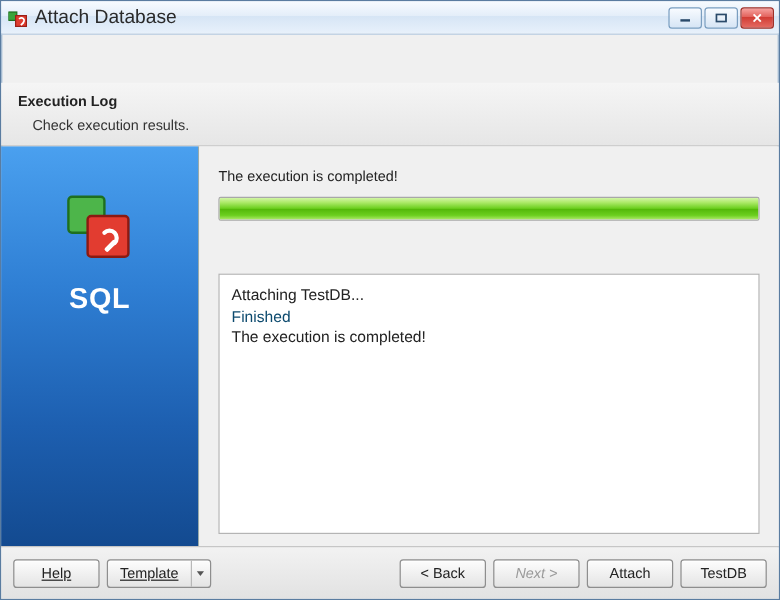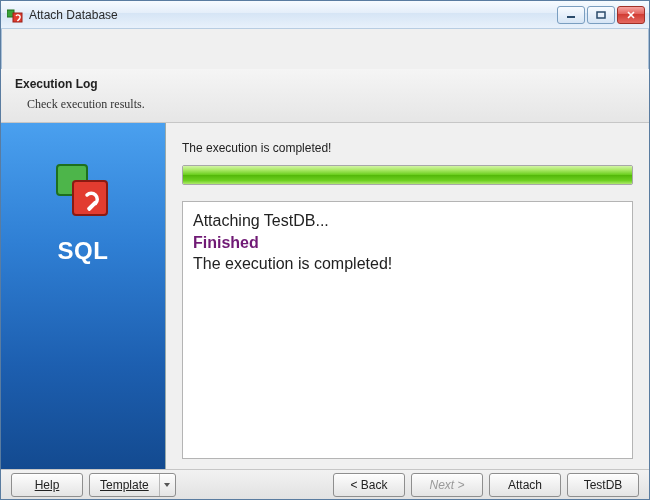--- a/index.html
+++ b/index.html
@@ -27,21 +27,21 @@
     display: flex;
     align-items: center;
     padding: 0 4px 0 6px;
   }
   .titlebar .app-icon {
     width: 16px; height: 16px;
     margin-right: 6px;
     position: relative;
   }
   .titlebar .app-icon svg { width:16px; height:16px; display:block; }
-  .titlebar .title { color: #2a2a2a; flex: 1; font-size: 12px; }
+  .titlebar .title { color: #2a2a2a; flex: 1; font-size: 16px; }
   .win-controls { display: flex; gap: 2px; }
   .win-btn {
     width: 28px; height: 18px;
     border: 1px solid #7a9ec0;
     border-radius: 3px;
     background: linear-gradient(to bottom, #f8fbff, #d6e5f5);
     display: flex; align-items: center; justify-content: center;
     font-size: 10px; color: #2a4a6a;
     cursor: default;
   }
@@ -50,21 +50,21 @@
     border-color: #a03028;
     color: #fff;
   }
   .header-panel {
     background: linear-gradient(to bottom, #f5f5f5, #e6e6e6);
     border-bottom: 1px solid #c6c6c6;
     padding: 8px 14px 10px 14px;
     margin-top: 40px;
   }
   .header-panel .h-title { font-weight: bold; color: #222; font-size: 12px; }
-  .header-panel .h-sub { color: #333; font-size: 12px; margin-top: 6px; margin-left: 12px; font-family: Liberation Serif, serif; }
+  .header-panel .h-sub { color: #333; font-size: 12px; margin-top: 6px; margin-left: 12px; }
   .content-row { flex: 1; display: flex; min-height: 0; }
   .sidebar {
     width: 165px;
     background: linear-gradient(to bottom, #4aa0ef 0%, #2f7fd4 35%, #1d5fb0 70%, #134a90 100%);
     border-right: 1px solid #9aa;
     display: flex; flex-direction: column;
     align-items: center;
     padding-top: 36px;
     color: #fff;
   }
@@ -92,28 +92,29 @@
     height: 100%;
     width: 100%;
     background: linear-gradient(to bottom,
       #d2f5a6 0%, #aeea6b 20%, #6ccf1f 48%, #54b80a 52%, #6ccf1f 80%, #aeea6b 100%);
   }
   .log-box {
     flex: 1;
     background: #fff;
     border: 1px solid #b4b4b4;
     padding: 8px 10px;
-    font-size: 16px;
+    font-size: 13px;
     color: #222;
     overflow: auto;
     line-height: 1.35;
-  }
-  .log-box .entry-finished { color: #701a75; font-weight: bold; }
+    margin-top: 28px;
+  }
+  .log-box .entry-finished { color: #0c4a6e; }
   .button-bar {
-    height: 30px;
+    height: 44px;
     background: linear-gradient(to bottom, #f2f2f2, #e2e2e2);
     border-top: 1px solid #c6c6c6;
     display: flex;
     align-items: center;
     padding: 0 10px;
     gap: 6px;
   }
   .button-bar .spacer { flex: 1; }
   .btn {
     height: 24px;

